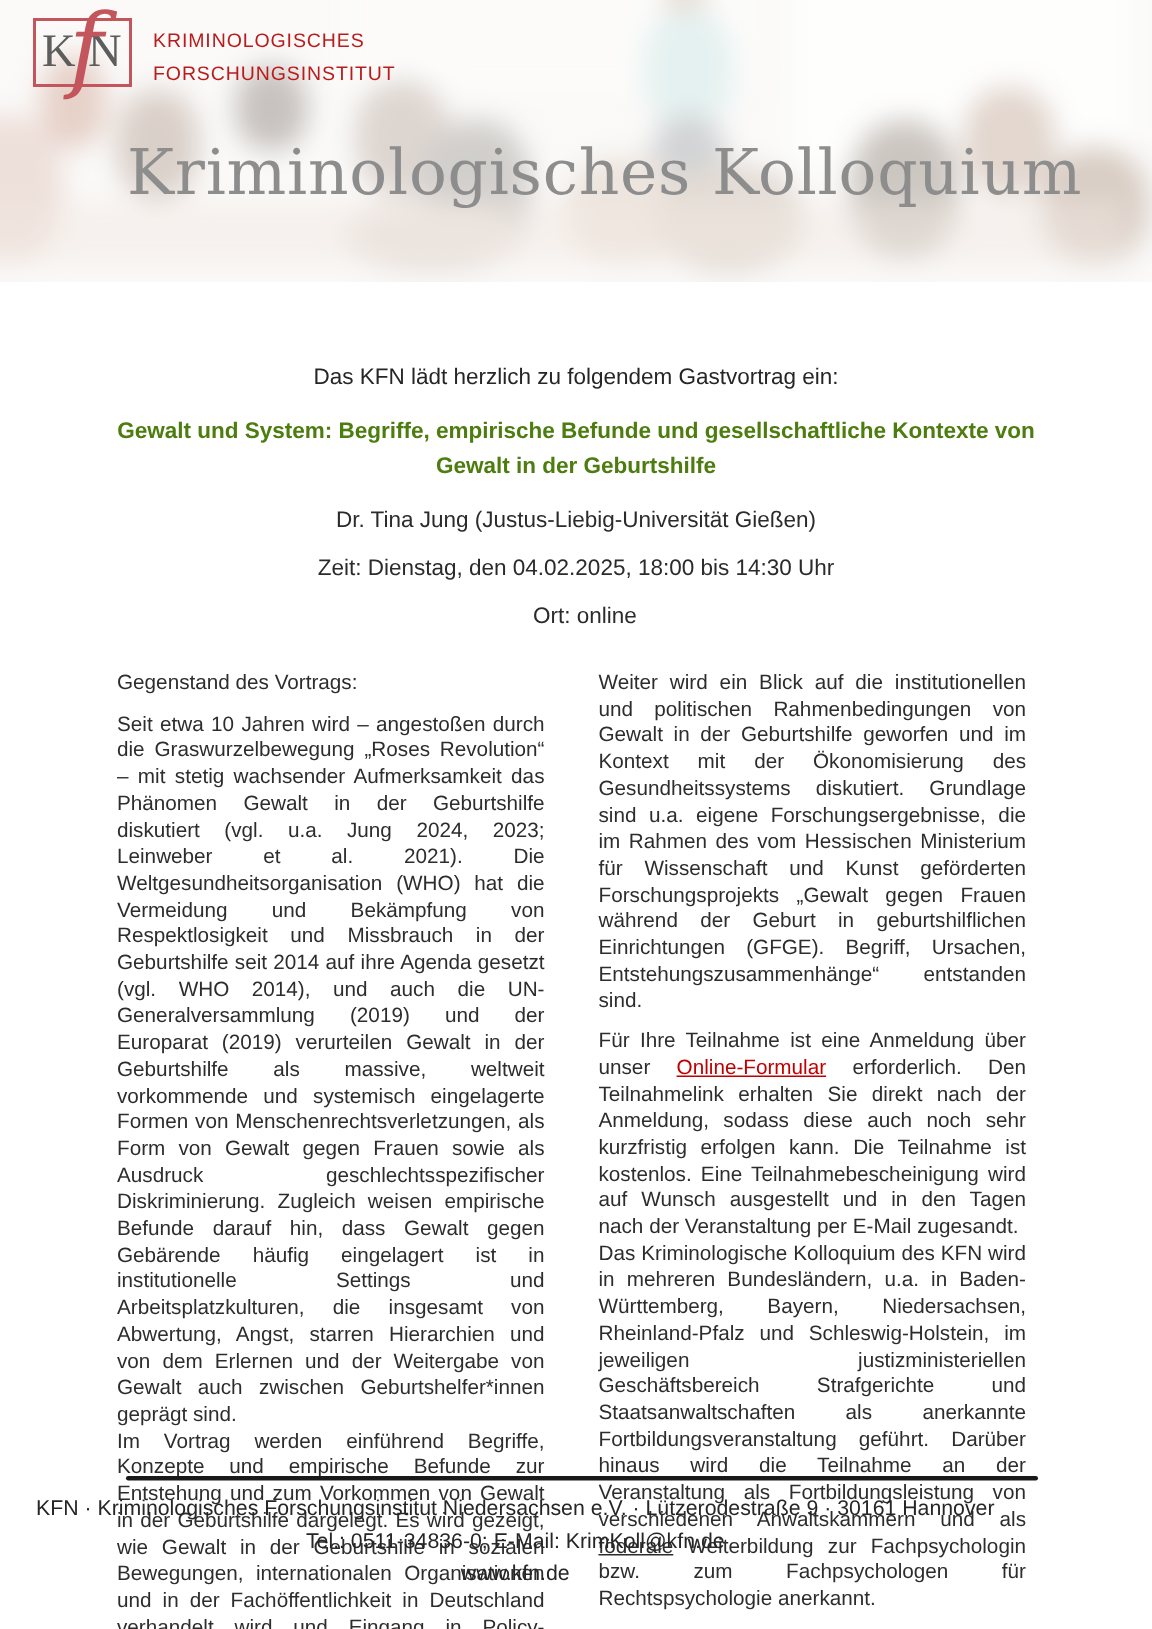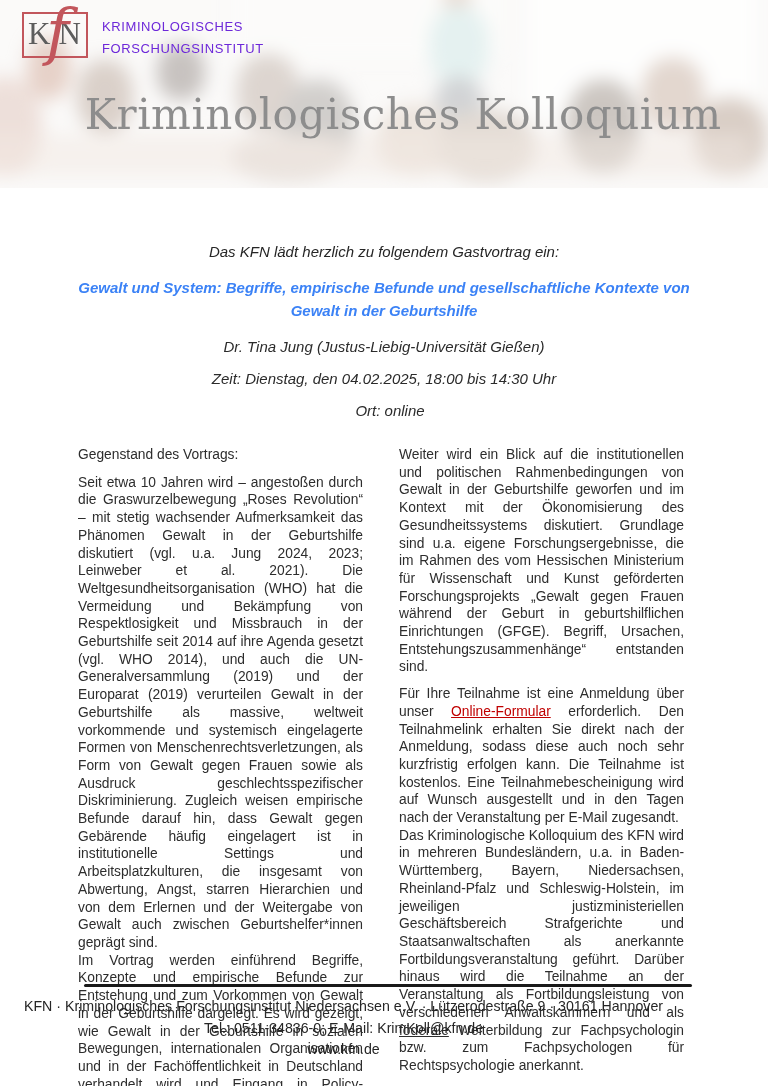--- a/index.html
+++ b/index.html
@@ -12,30 +12,30 @@
   .hero-bg { position:absolute; inset:-18px; filter:blur(9px); }
   .blob { position:absolute; border-radius:45%; }
   .hero-wash { position:absolute; inset:0; background:rgba(255,255,255,0.55); }
 
   .logo { position:absolute; top:12px; left:22px; display:flex; z-index:3; }
   .logo-box { position:relative; width:66px; height:46px; border:2px solid #c2565c; }
   .logo-k, .logo-n { position:absolute; top:4px; font-family:"Liberation Serif", serif; font-size:31px; font-weight:400; color:#5d5d5d; line-height:1; }
   .logo-k { left:4px; }
   .logo-n { right:5px; }
   .logo-f { position:absolute; left:22px; top:-13px; font-family:"DejaVu Serif", serif; font-style:italic; font-size:62px; line-height:1; color:#c2565c; z-index:2; }
-  .logo-text { margin-left:14px; padding-top:4px; font-size:13px; letter-spacing:0.6px; color:#6d28d9; line-height:22px; font-weight:400; }
+  .logo-text { margin-left:14px; padding-top:4px; font-size:13px; letter-spacing:0.6px; color:#b91c1c; line-height:22px; font-weight:400; }
 
   .hero-title { position:absolute; z-index:3; top:90px; left:50%; transform:translateX(-47%); white-space:nowrap;
     font-family:"DejaVu Serif","Liberation Serif",serif; font-weight:400; font-size:42px; color:#8d8d8d; letter-spacing:0.5px; }
 
   
-  .announce { text-align:center; padding-top:55px;font-style:italic; }
+  .announce { text-align:center; padding-top:55px; }
   .announce p, .announce h2 { font-size:15px; }
   .intro { color:#262626; }
-  .talk-title { margin:16px auto 0 auto; max-width:620px; font-size:15.5px; font-weight:bold; color:#3b82f6; line-height:23px; }
+  .talk-title { margin:16px auto 0 auto; max-width:620px; font-size:15.5px; font-weight:bold; color:#4d7c0f; line-height:23px; }
   .speaker { margin-top:16px; }
   .time { margin-top:15px; }
   .place { margin-top:15px;padding-left:12px; }
 
   
   .columns { display:flex; gap:36px; padding:0 84px 0 78px; margin-top:27px; }
   .col { width:292px; font-size:13.8px; line-height:17.7px; color:#2d2d2d; text-align:justify;
     hyphens:auto; -webkit-hyphens:auto; word-break:normal; }
   .col p { margin:0; }
   .col .gap-b { margin-bottom:9px; }

